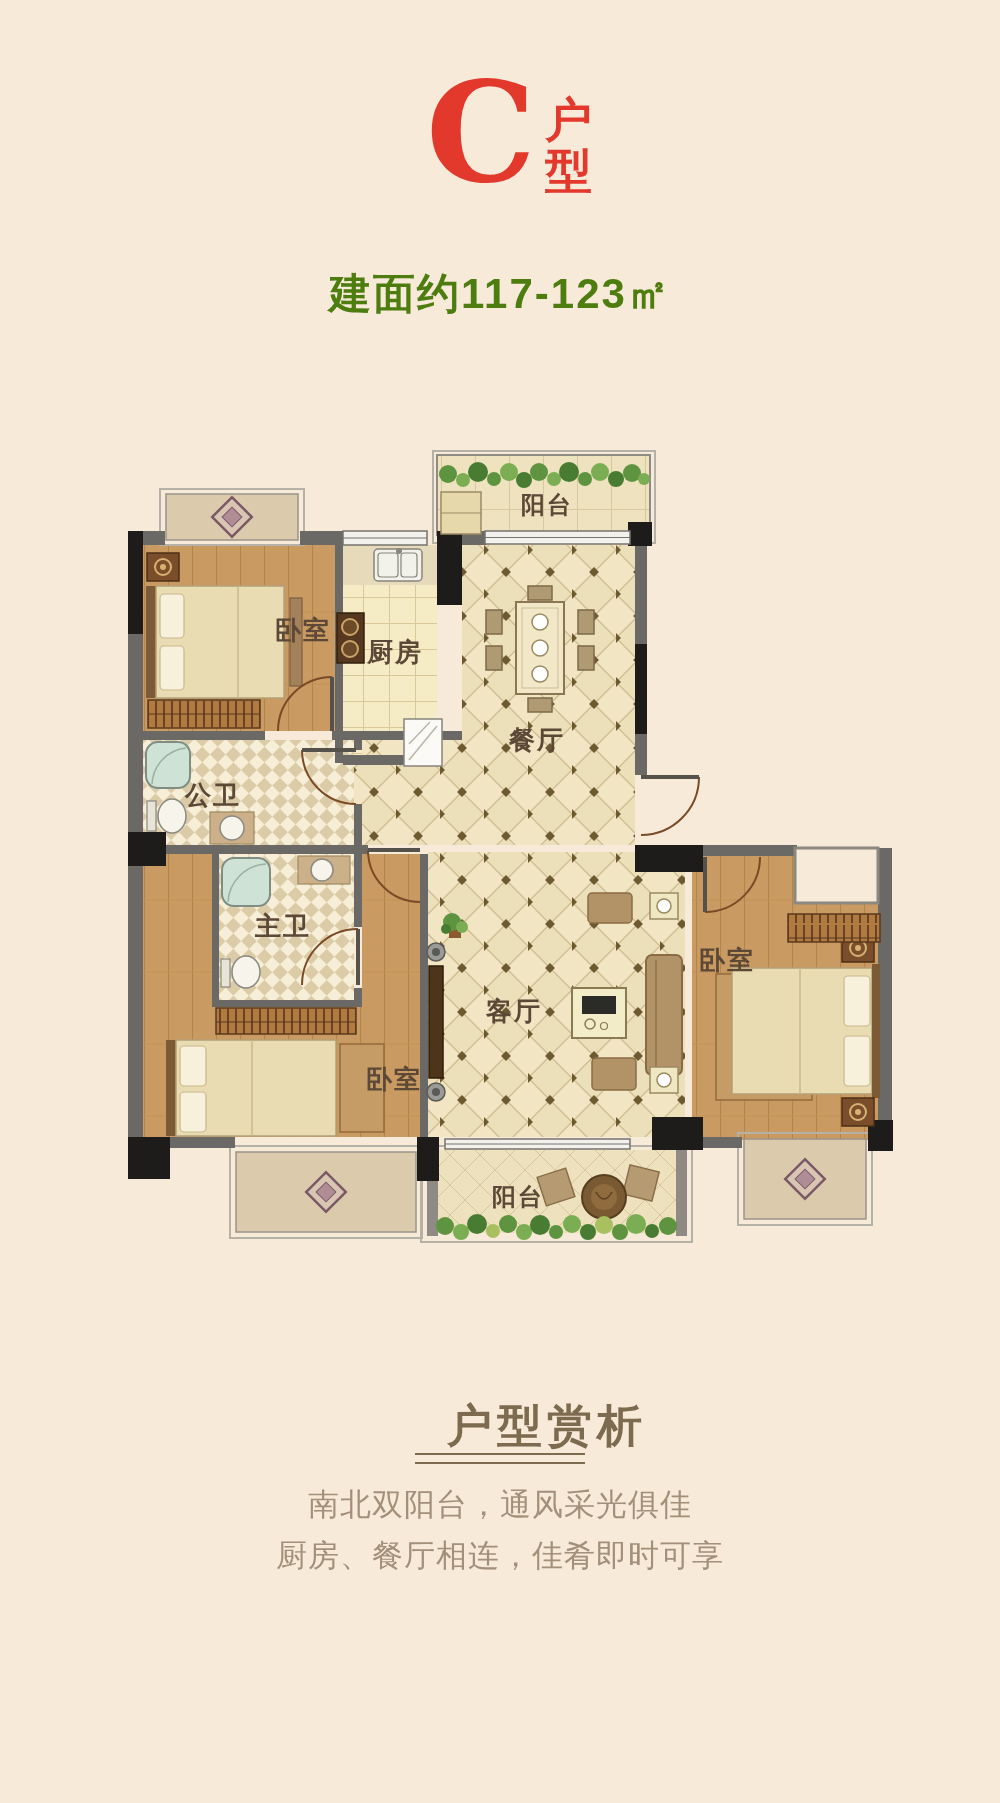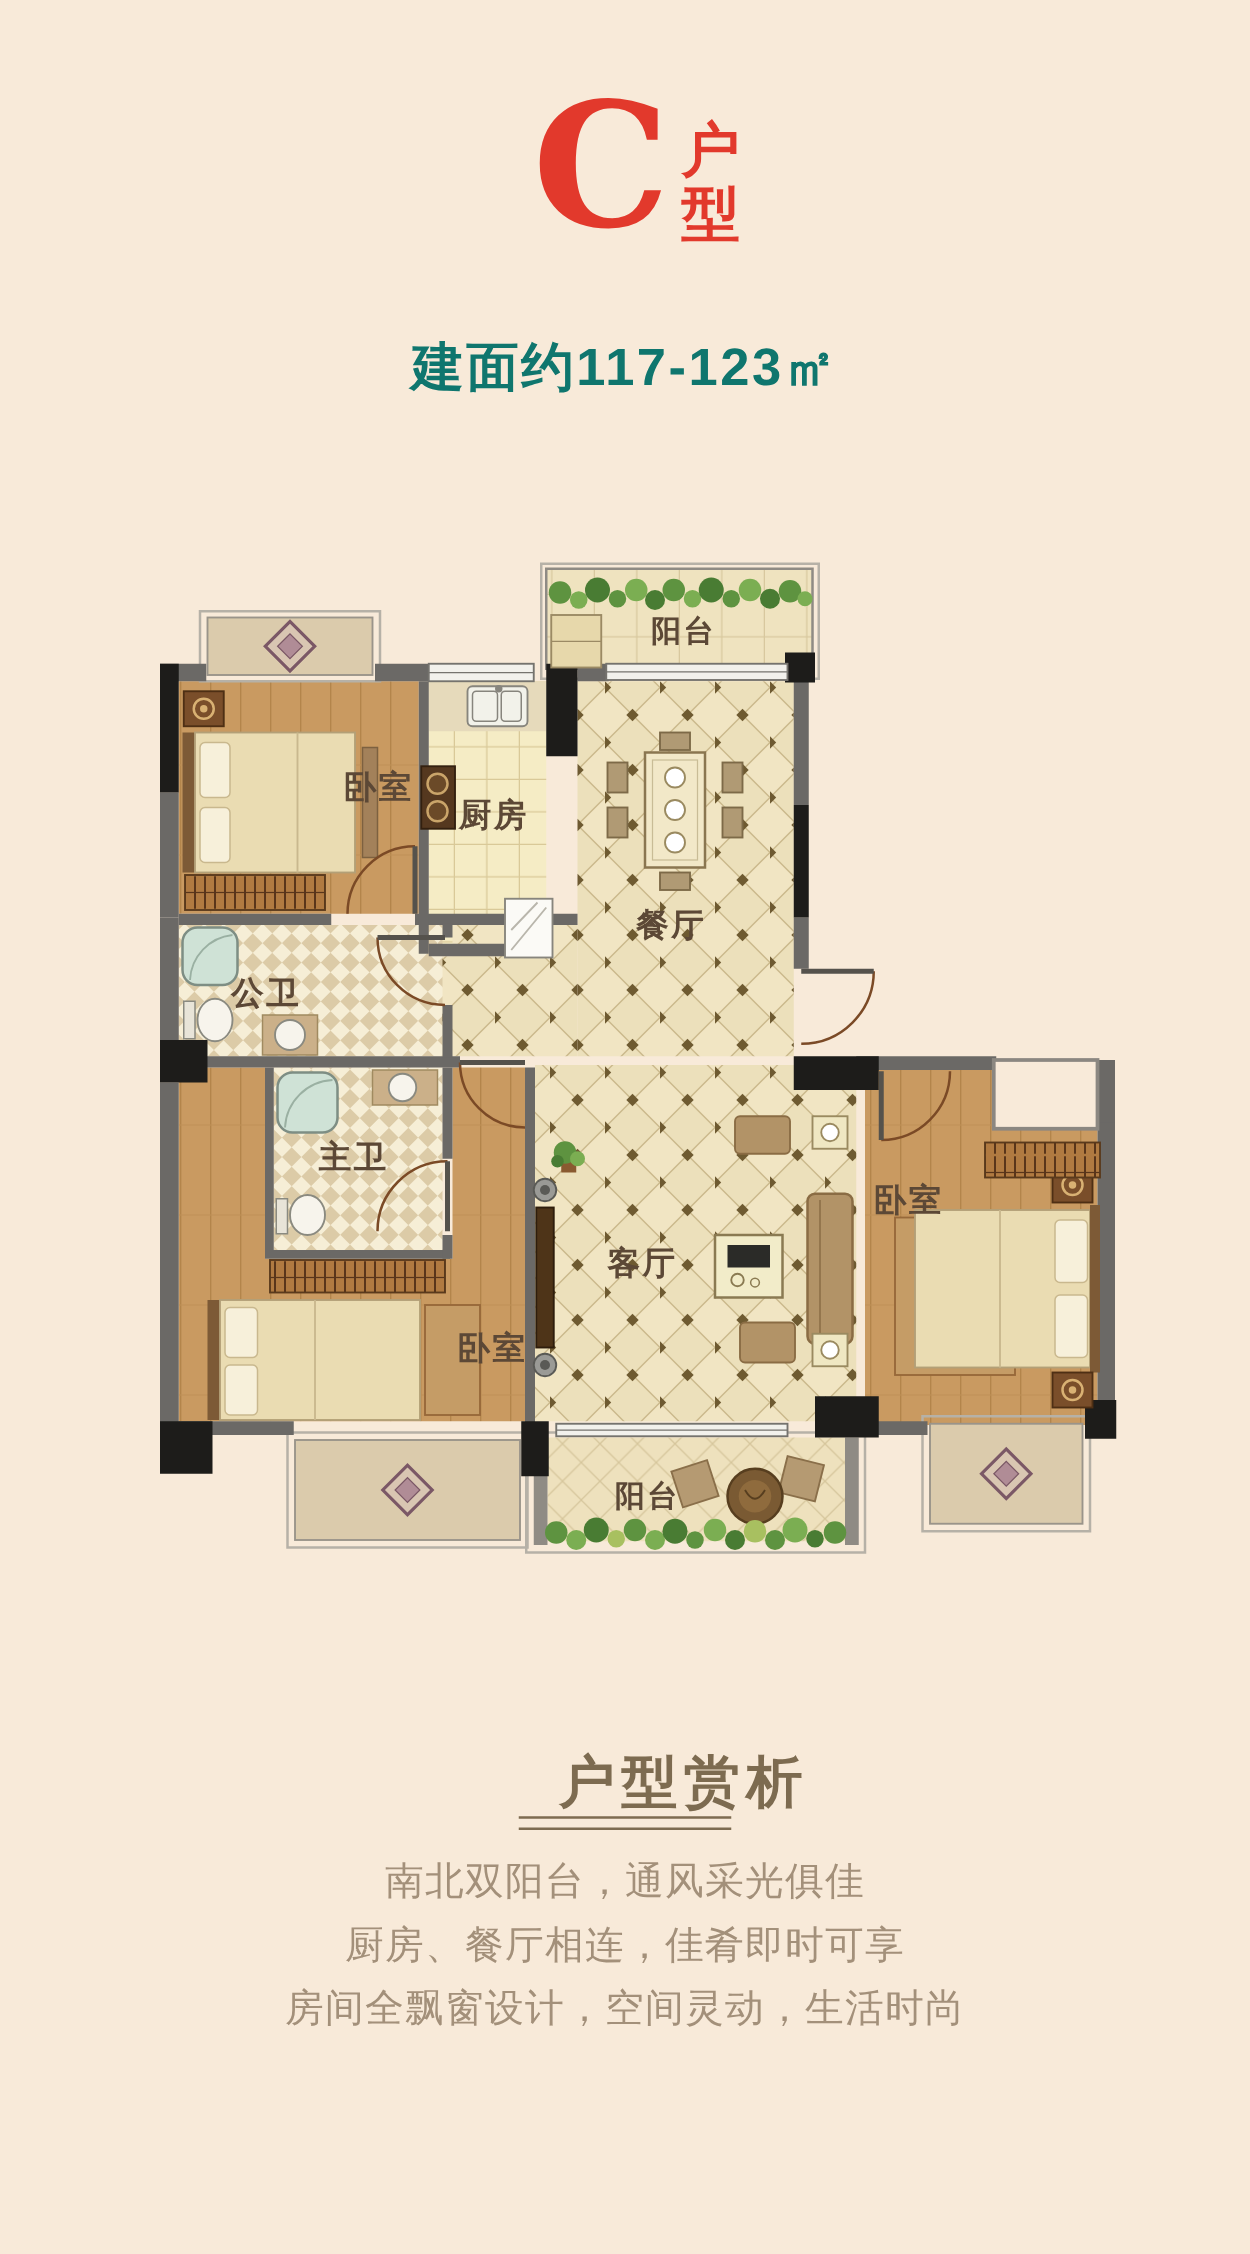--- a/index.html
+++ b/index.html
@@ -6,21 +6,21 @@
   .page{position:relative;width:1000px;height:1803px;background:#f8ead9;overflow:hidden;
         font-family:"Liberation Sans",sans-serif;}
   
   .unit-letter{position:absolute;left:426px;top:64px;font:700 138px "DejaVu Serif",serif;
         color:#e2392c;line-height:1;}
   .unit-label{position:absolute;left:545px;top:94px;color:#e2392c;
         font:800 47px "Liberation Sans",sans-serif;line-height:51px;letter-spacing:0;}
   .main-title{position:absolute;left:0;width:100%;top:204px;text-align:center;
         font:800 57px "Liberation Sans",sans-serif;color:#17130f;letter-spacing:7px;}
   .area-line{position:absolute;left:0;width:100%;top:266px;text-align:center;
-        font:600 42px "Liberation Sans",sans-serif;color:#0f766e;letter-spacing:2px;}
+        font:600 42px "Liberation Sans",sans-serif;color:#4d7c0f;letter-spacing:2px;}
   
   .plan{position:absolute;left:100px;top:430px;width:800px;height:830px;}
   .rlabel{position:absolute;transform:translate(-50%,-50%);white-space:nowrap;
         font:700 26px "DejaVu Serif",serif;color:#5c4836;letter-spacing:2px;}
   .rlabel.small{font-size:24px;}
   
   .analysis-heading{position:absolute;left:0;width:100%;top:1396px;text-align:center;
         font:700 45px "DejaVu Serif",serif;color:#7d6b50;letter-spacing:5px;padding-left:47px;}
   .heading-rule{position:absolute;left:50%;transform:translateX(-50%);top:1453px;
         width:170px;height:7px;border-top:2px solid #7d6b50;border-bottom:2px solid #7d6b50;}
@@ -361,16 +361,15 @@
     <div class="rlabel" style="left:414px;top:581px">客厅</div>
     <div class="rlabel" style="left:627px;top:530px">卧室</div>
     <div class="rlabel small" style="left:418px;top:767px">阳台</div>
   </div>
 
   <div class="analysis-heading">户型赏析</div>
   <div class="heading-rule"></div>
   <div class="analysis-lines">
     <div>南北双阳台，通风采光俱佳</div>
     <div>厨房、餐厅相连，佳肴即时可享</div>
-    <div>房间全飘窗设计，空间灵动，生活时尚</div>
   </div>
 
 </div>
 
 </body></html>

